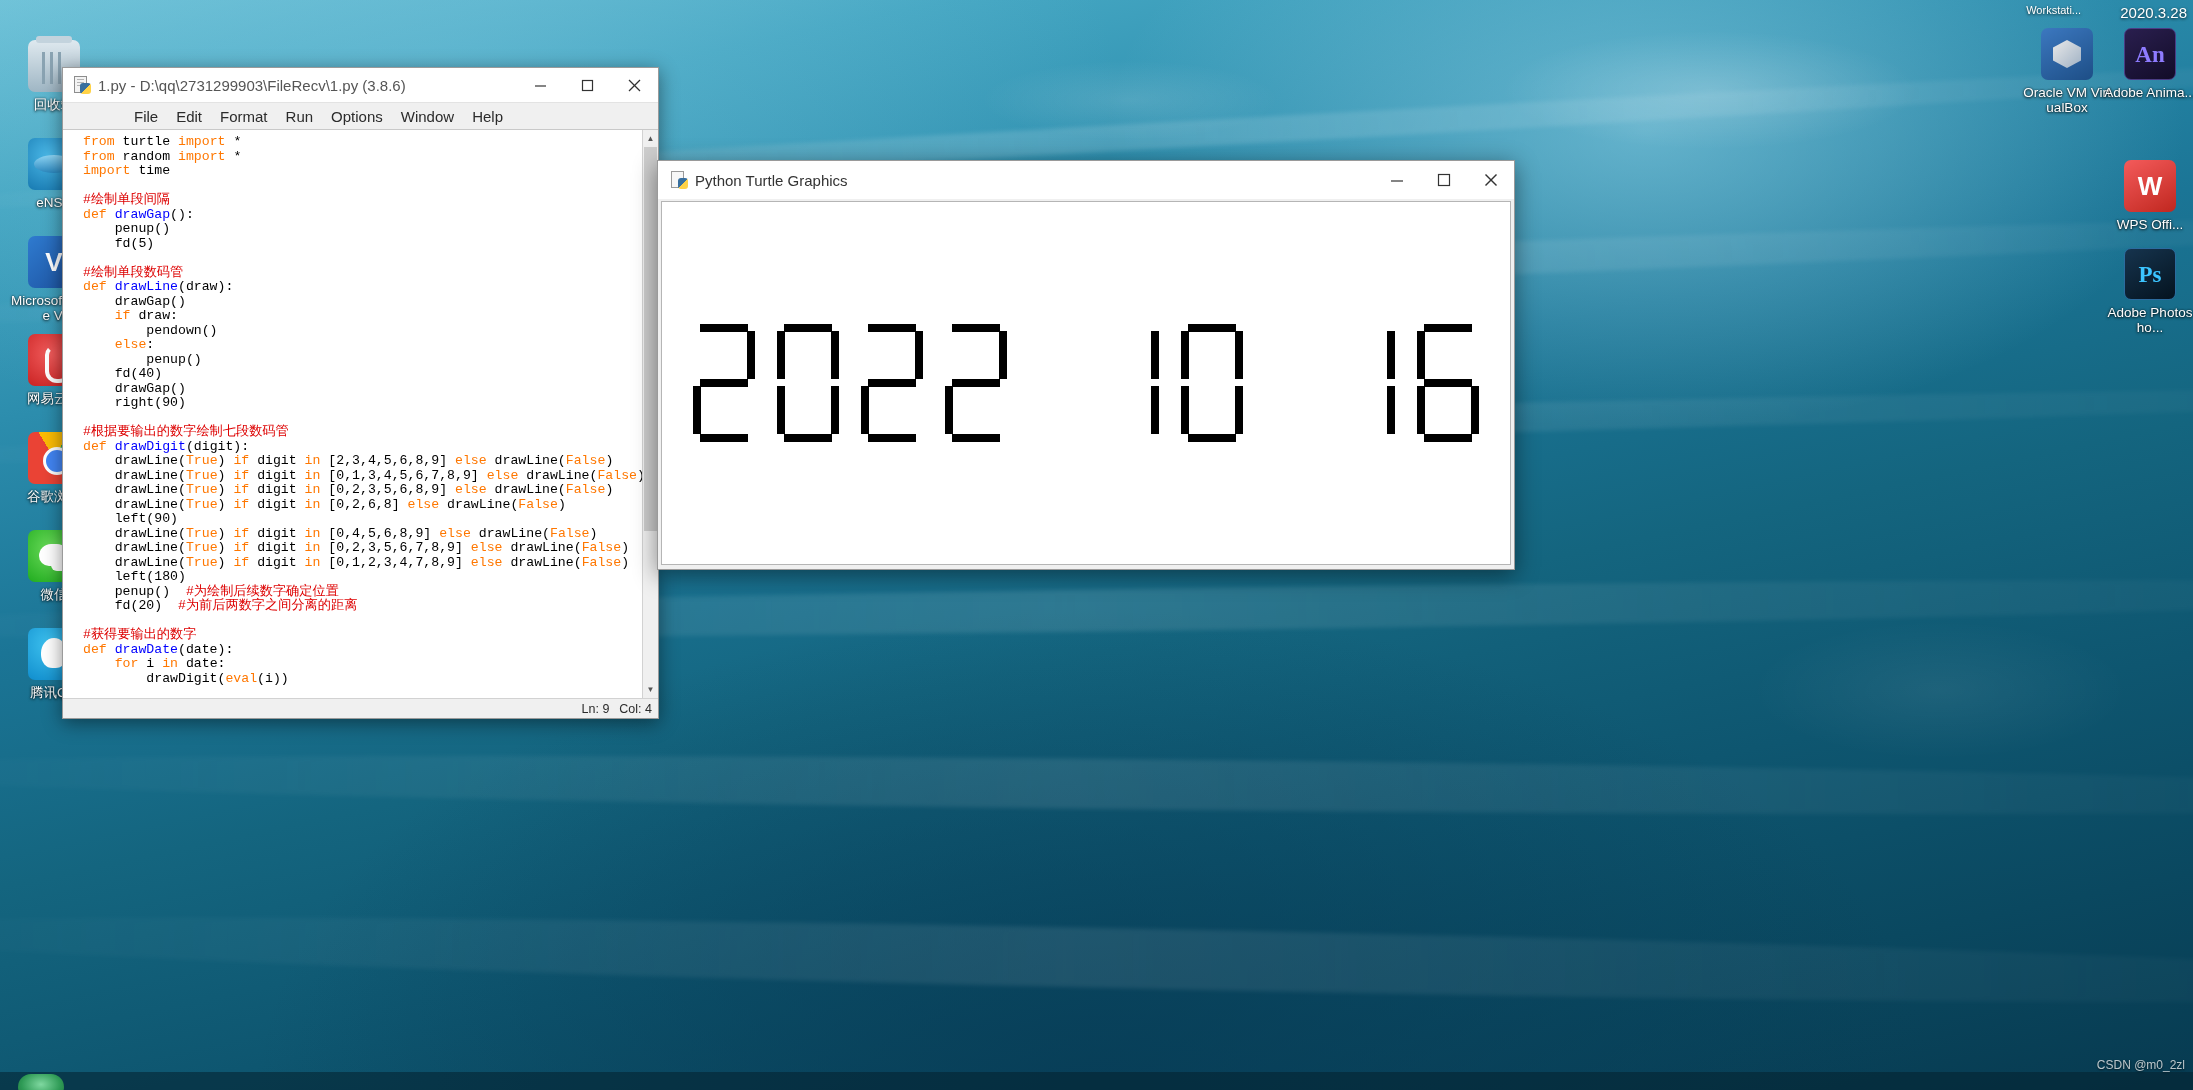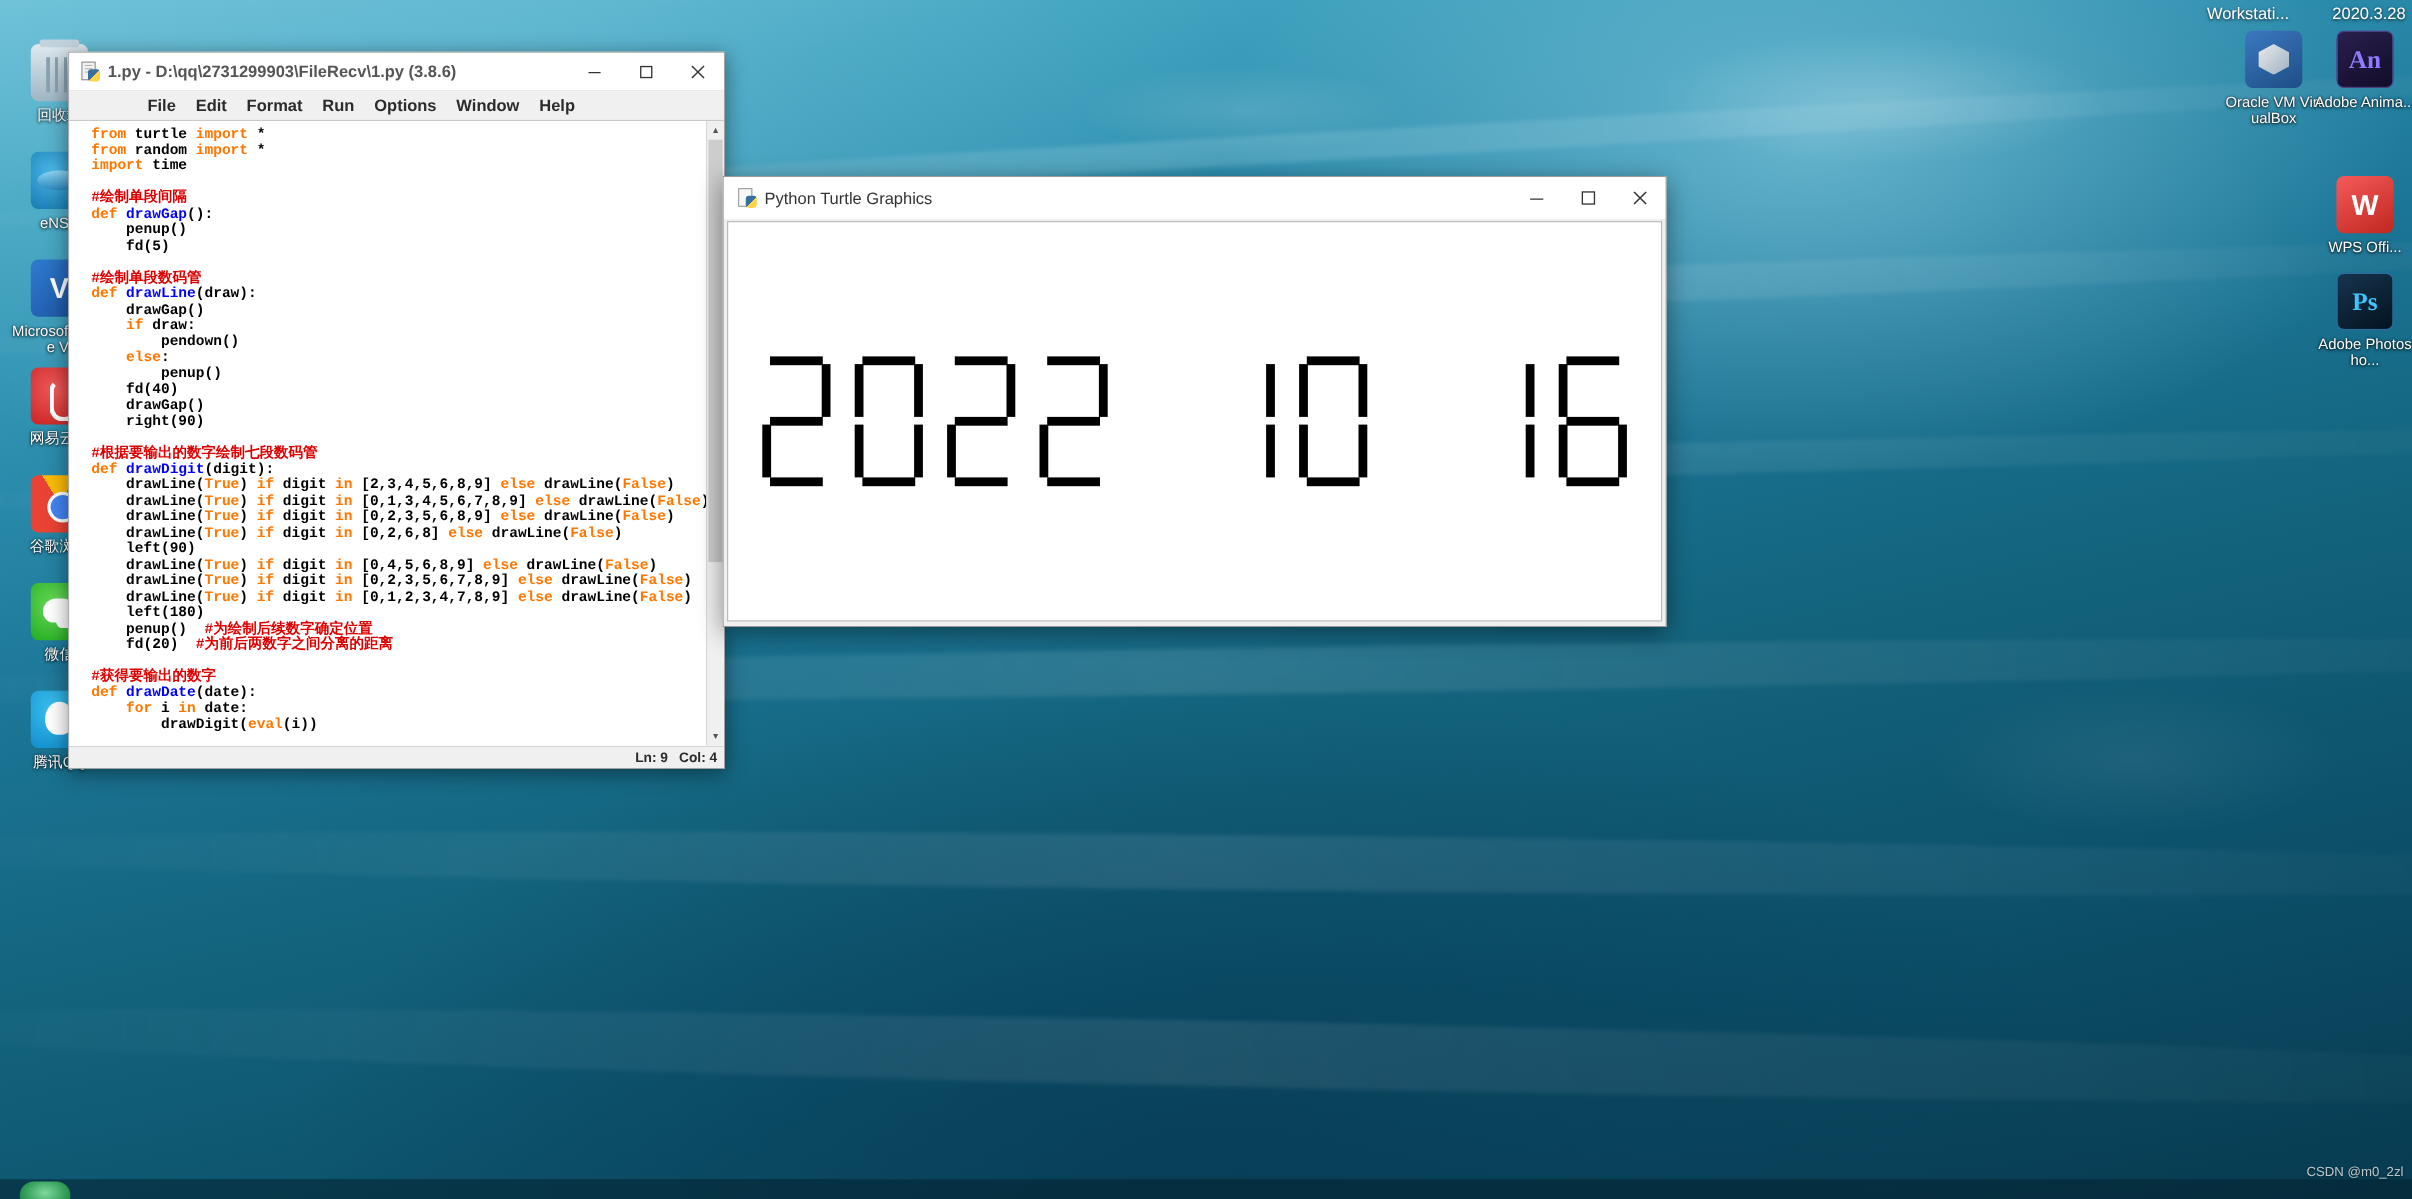--- a/index.html
+++ b/index.html
@@ -116,21 +116,21 @@
   }
   .ic-ps { background: linear-gradient(150deg,#16344e,#04131f); border-radius:9px; border:1px solid #2b6b9e; }
   .ic-ps:after {
     content:"Ps"; position:absolute; inset:0; display:flex; align-items:center; justify-content:center;
     color:#3cc5ff; font-size:23px; font-weight:bold; text-shadow:none; font-family:"Liberation Serif", serif;
   }
 
   
   #workstation-label {
     position: absolute; right: 112px; top: 4px;
-    color: #fff; font-size: 15px;
+    color: #fff; font-size: 11px;
     text-shadow: 0 1px 3px rgba(0,0,0,.8);
   }
   #version-label {
     position: absolute; right: 6px; top: 4px;
     color: #fff; font-size: 15px;
     text-shadow: 0 1px 3px rgba(0,0,0,.8);
   }
   #csdn-watermark {
     position: absolute; right: 8px; bottom: 18px;
     color: rgba(255,255,255,0.72); font-size: 12px;
@@ -144,26 +144,26 @@
   }
   #start-button {
     position: absolute; left: 18px; bottom: -10px;
     width: 46px; height: 26px;
     background: radial-gradient(ellipse at 50% 40%, #7fd8a0, #2e9a55 60%, #1d6d3c);
     border-radius: 13px;
   }
 
   
   #idle-window {
-    position: absolute; left: 62px; top: 47px;
+    position: absolute; left: 62px; top: 67px;
     width: 597px; height: 652px;
-    background: #ffffff;
+    background: #1d4ed8;
     border: 1px solid #9a9a9a;
     box-shadow: 0 4px 18px rgba(0,0,0,0.45);
-    display: flex; flex-direction: column; font-weight: bold;
+    display: flex; flex-direction: column;
   }
   #idle-titlebar {
     height: 35px; background: #ffffff;
     display: flex; align-items: center;
     border-bottom: 1px solid #e3e3e3;
     flex: none;
   }
   #idle-title-icon {
     width: 17px; height: 18px; margin: 0 7px 0 11px;
     position: relative; flex: none;

